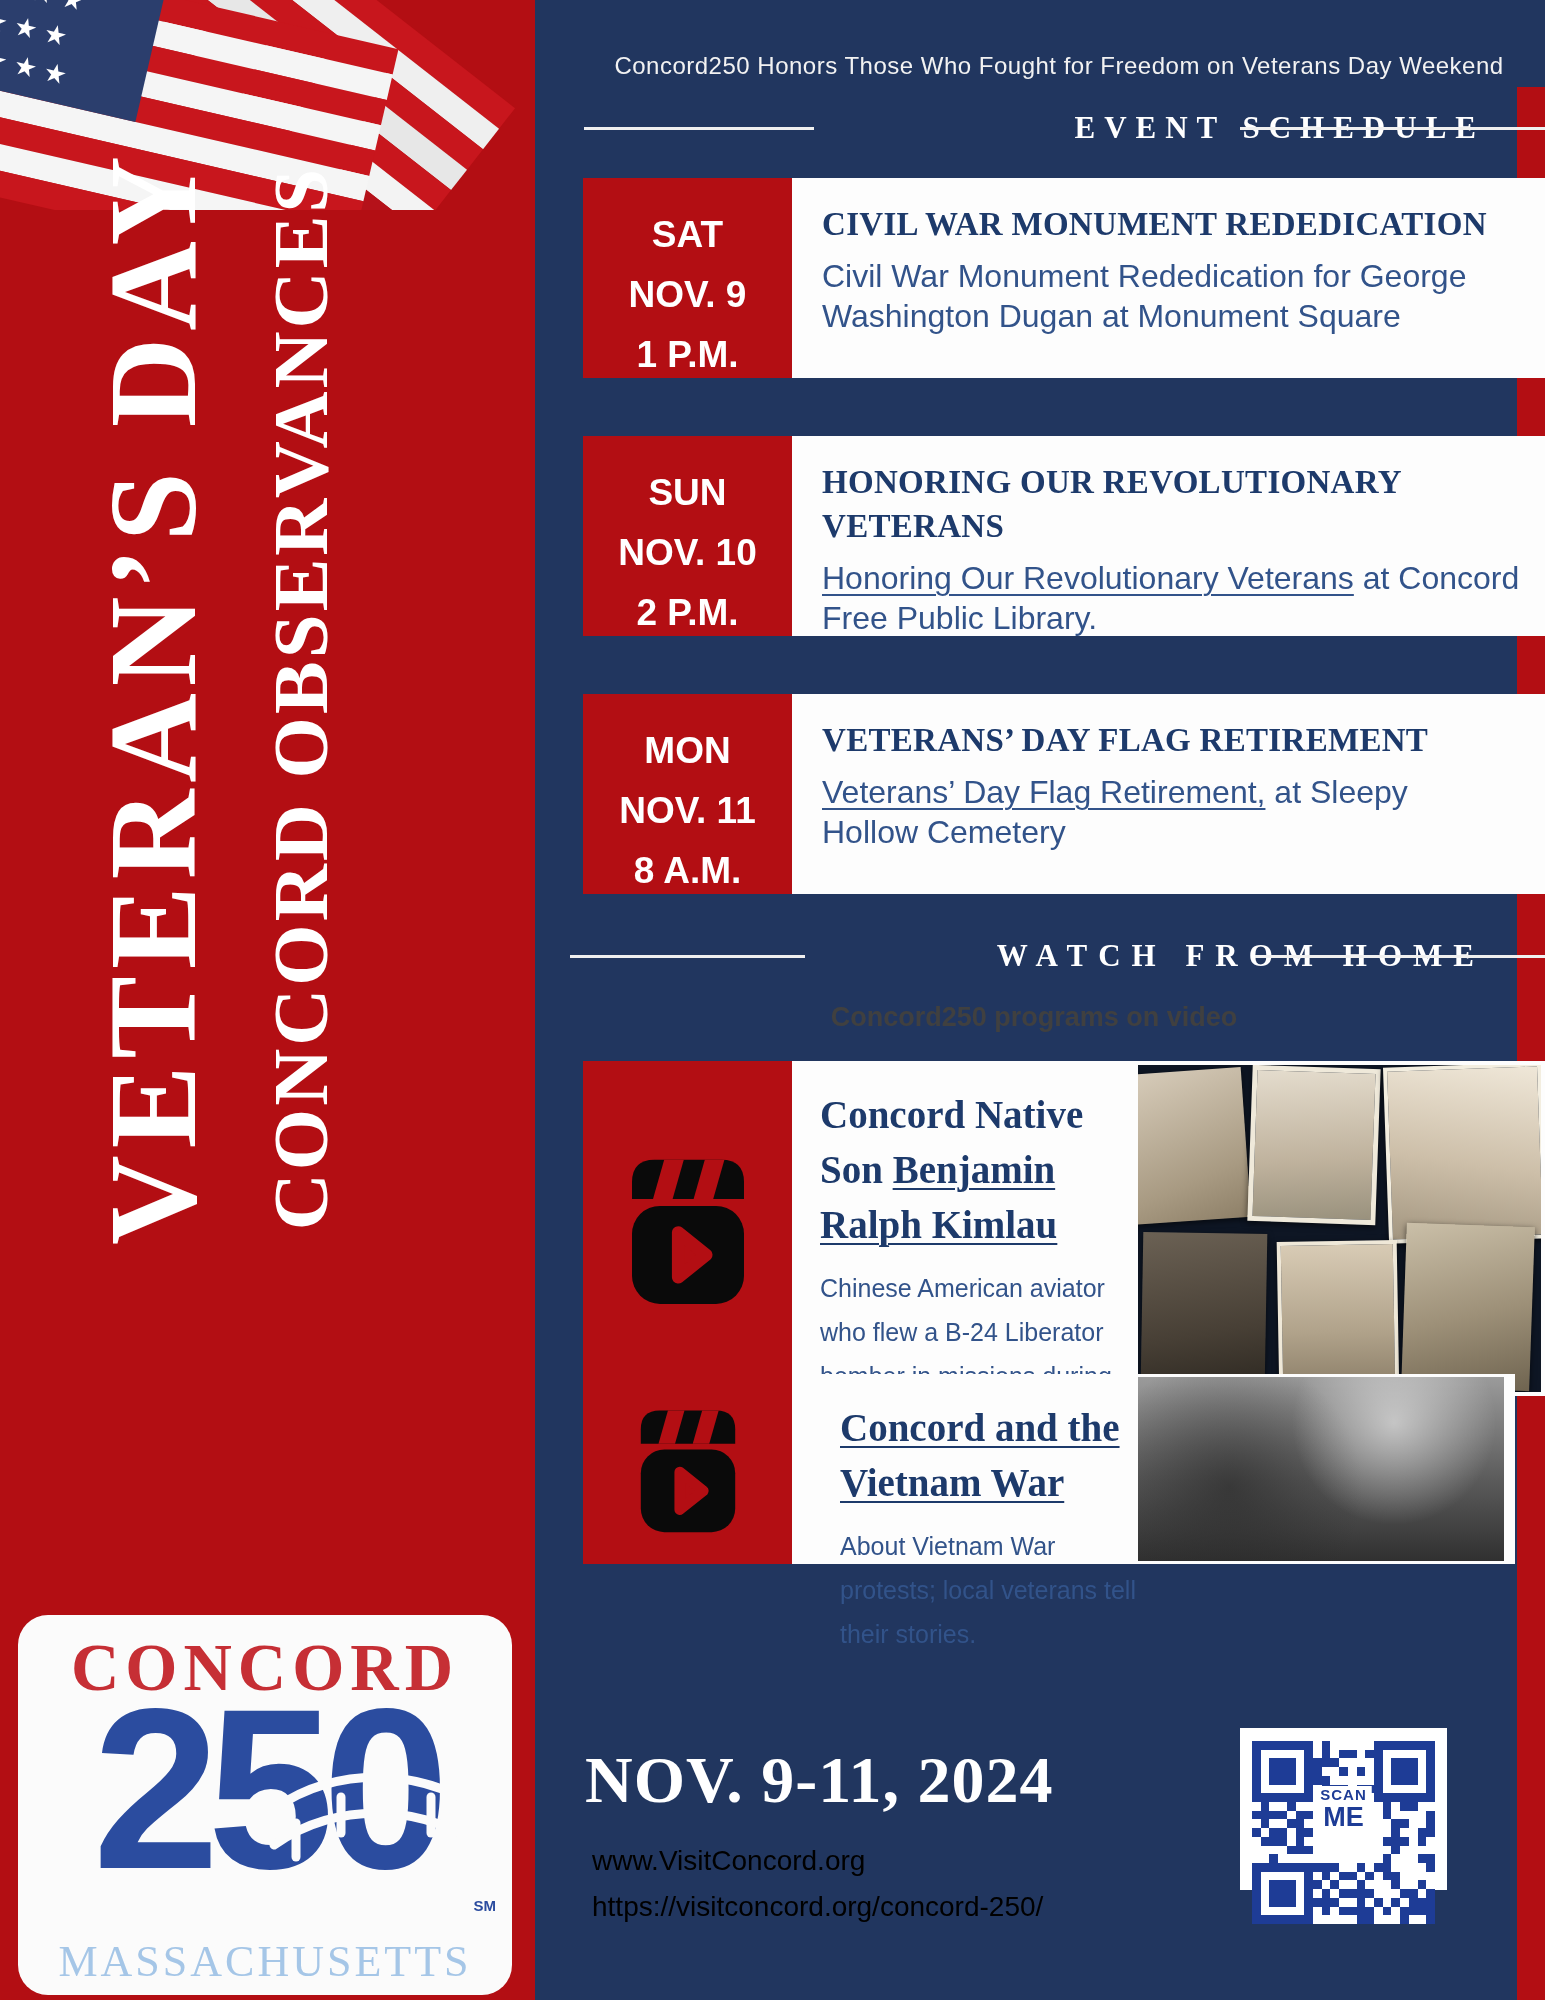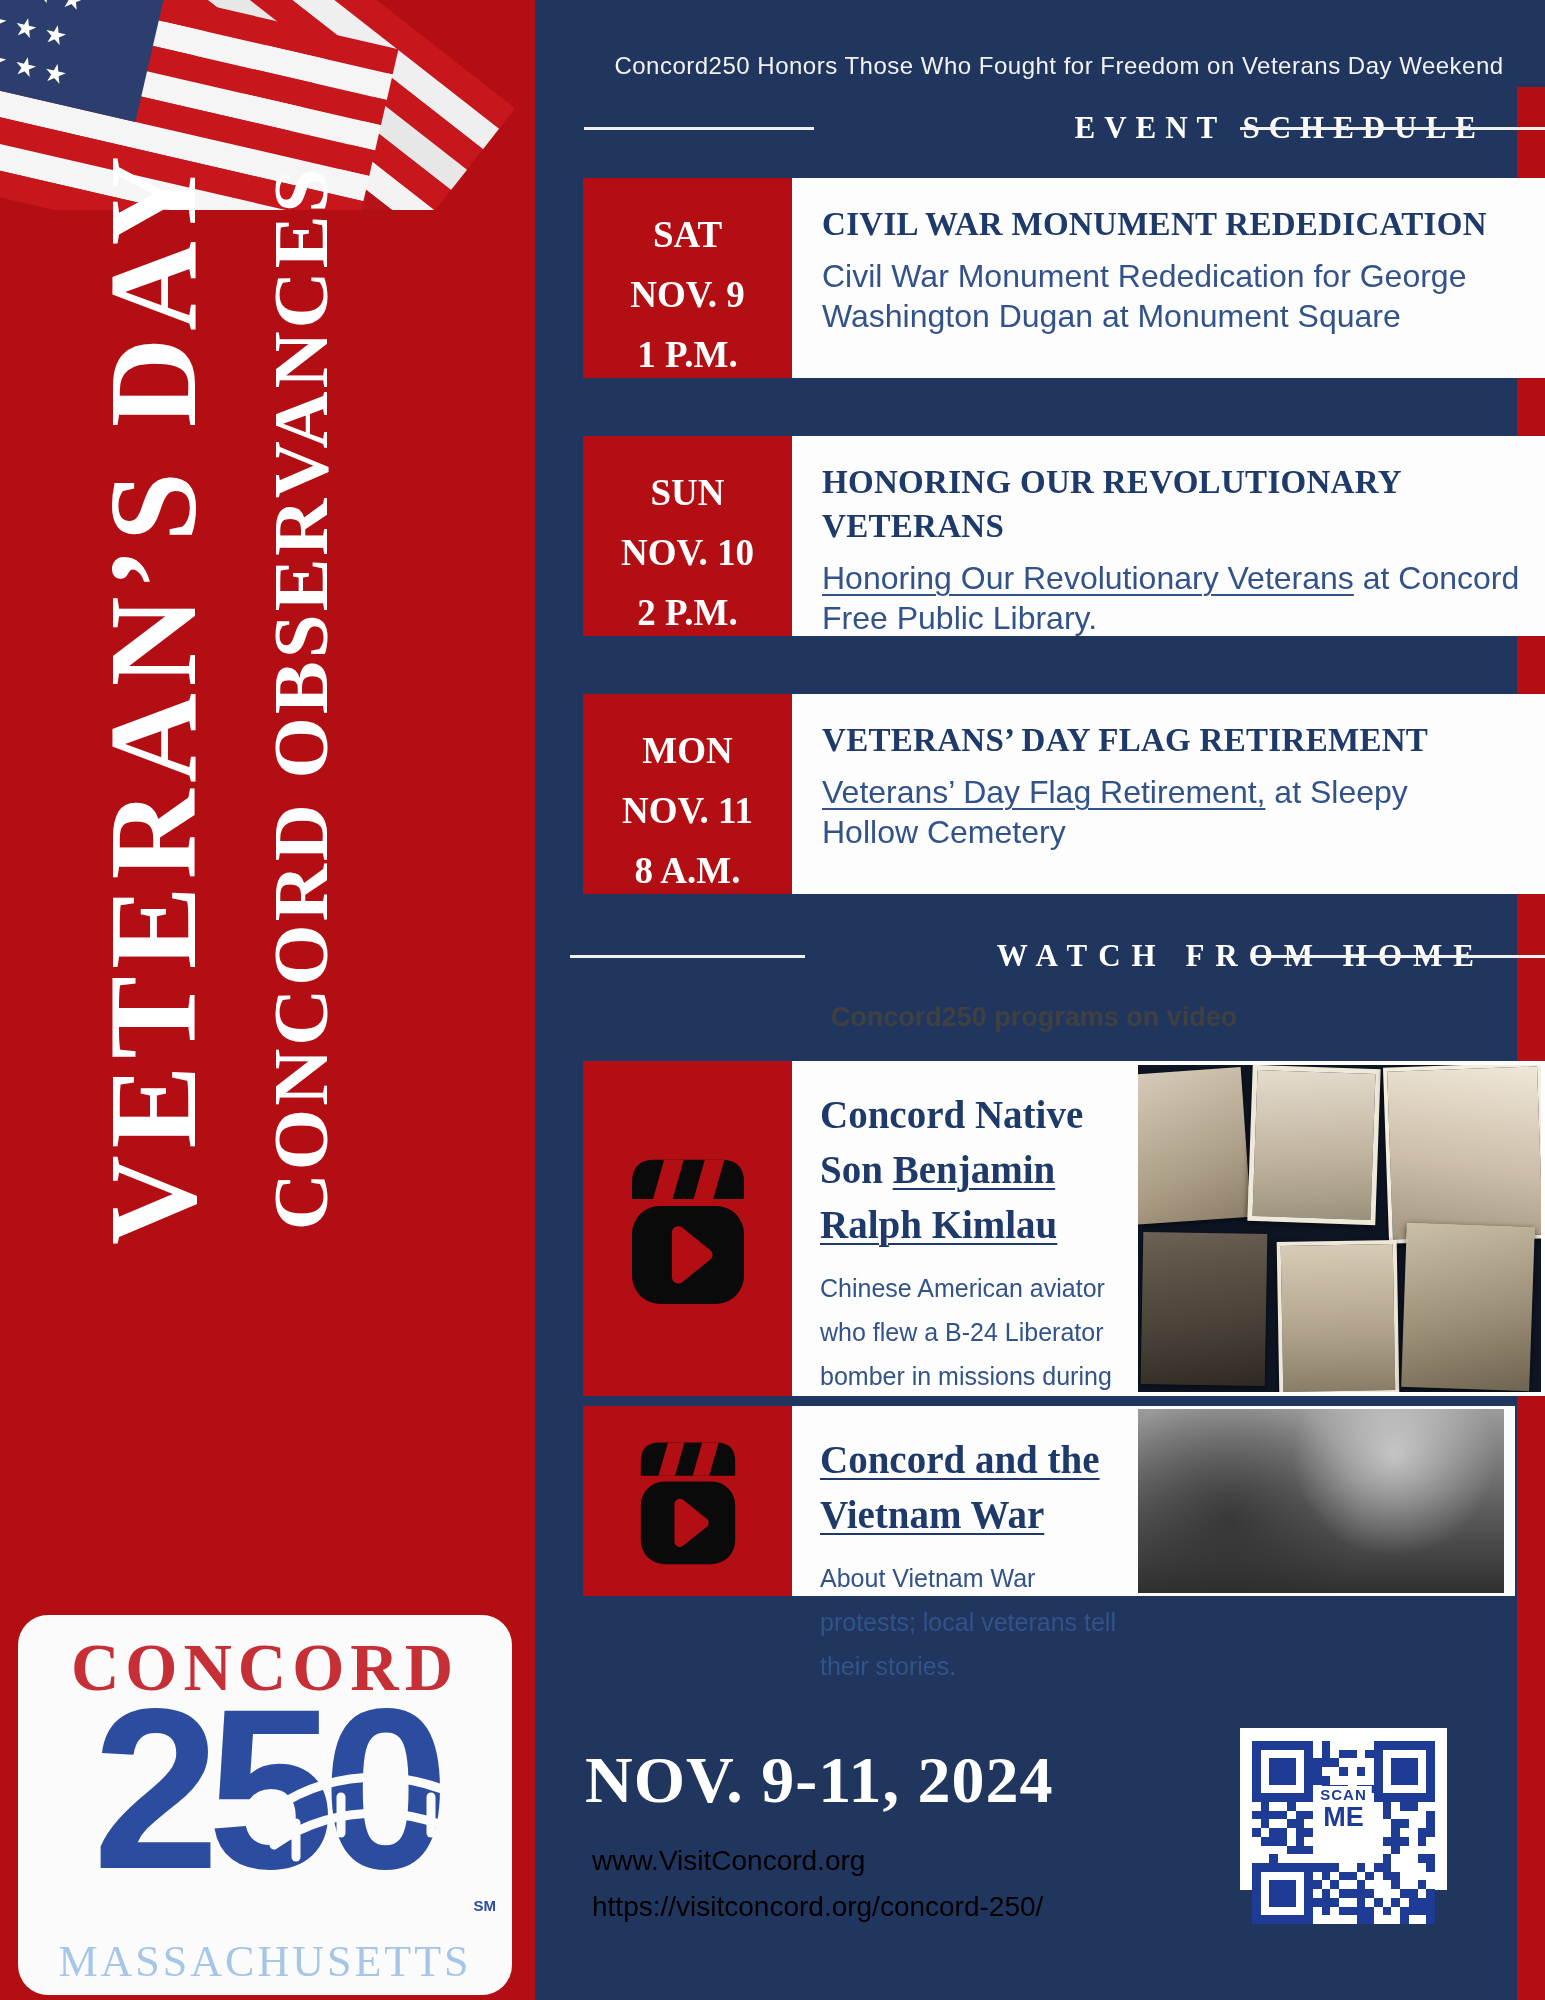--- a/index.html
+++ b/index.html
@@ -25,33 +25,33 @@
   .hl-e-left{left:584px;width:230px;top:127px;}
   .hl-e-right{left:1240px;right:0;top:127px;}
   .hl-w-left{left:570px;width:235px;top:955px;}
   .hl-w-right{left:1255px;right:0;top:955px;}
   .watch-sub{position:absolute;left:583px;right:60px;top:1002px;text-align:center;color:#404040;
              font-weight:bold;font-size:27px;}
   
   .event-card{position:absolute;left:583px;right:0;height:200px;background:#fdfdfd;display:flex;}
   .ec1{top:178px;} .ec2{top:436px;} .ec3{top:694px;}
   .date-block{flex:0 0 209px;background:#b30e13;color:#ffffff;text-align:center;
-              font-family:Liberation Serif, serif;font-weight:bold;font-size:37px;
+              font-family:Liberation Sans, sans-serif;font-weight:bold;font-size:37px;
               padding-top:27px;box-sizing:border-box;}
   .date-block div{line-height:60px;}
   .event-body{padding:24px 18px 0 30px;}
   .event-title{margin:0;color:#1d3a6b;font-family:"Liberation Serif",serif;font-weight:bold;
                font-size:33px;line-height:44px;letter-spacing:.3px;}
   .event-desc{margin:10px 0 0 0;color:#32538a;font-size:32px;line-height:40px;}
   .w-e1{max-width:660px;} .w-e2t{max-width:620px;} .w-e2{max-width:705px;} .w-e3{max-width:600px;}
   .link-underline{text-decoration:underline;text-underline-offset:5px;text-decoration-thickness:2px;}
   
   .video-card{position:absolute;left:583px;background:#fdfdfd;display:flex;}
   .vc1{top:1061px;height:335px;right:0;}
-  .vc2{top:1406px;height:190px;right:30px;}
+  .vc2{top:1374px;height:190px;right:30px;gap:20px;}
   .icon-block{flex:0 0 209px;background:#b30e13;display:flex;align-items:center;justify-content:center;}
   .vc2 .clip-icon{width:118px;height:138px;}
   .clip-icon{width:140px;height:164px;}
   .video-text{width:330px;padding:26px 0 0 28px;box-sizing:content-box;}
   .video-title{margin:0;color:#1d3a6b;font-family:"Liberation Serif",serif;font-weight:bold;
                font-size:39px;line-height:55px;max-width:310px;}
   .video-desc{margin:14px 0 0 0;color:#32538a;font-size:25px;line-height:44px;max-width:310px;}
   
   .collage{position:absolute;left:555px;top:4px;bottom:4px;right:4px;background:#0e1624;overflow:hidden;}
   .ph{position:absolute;box-shadow:0 2px 6px rgba(0,0,0,.6);}

